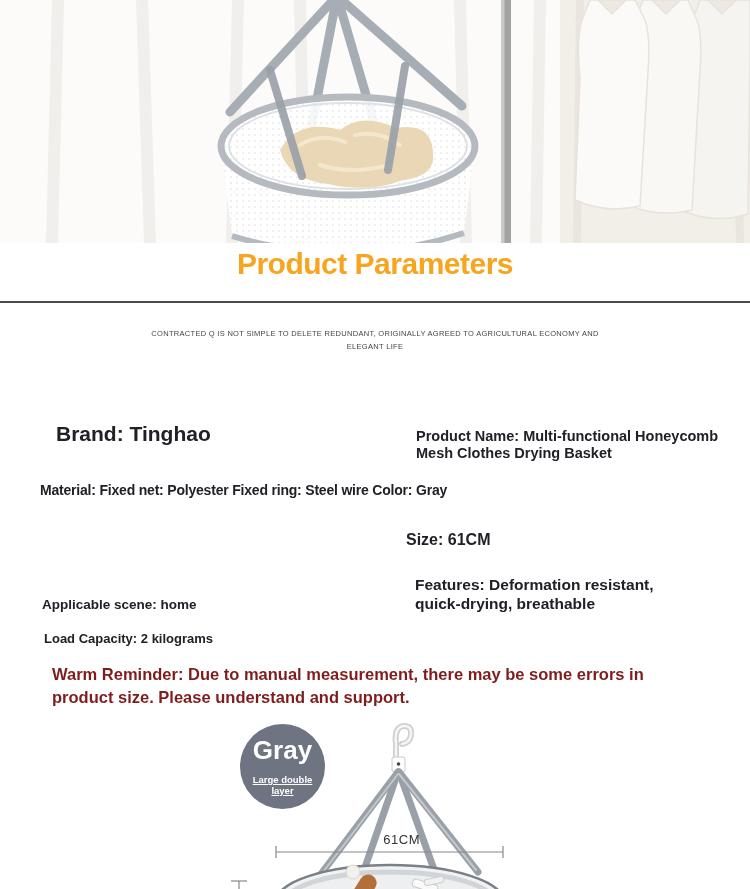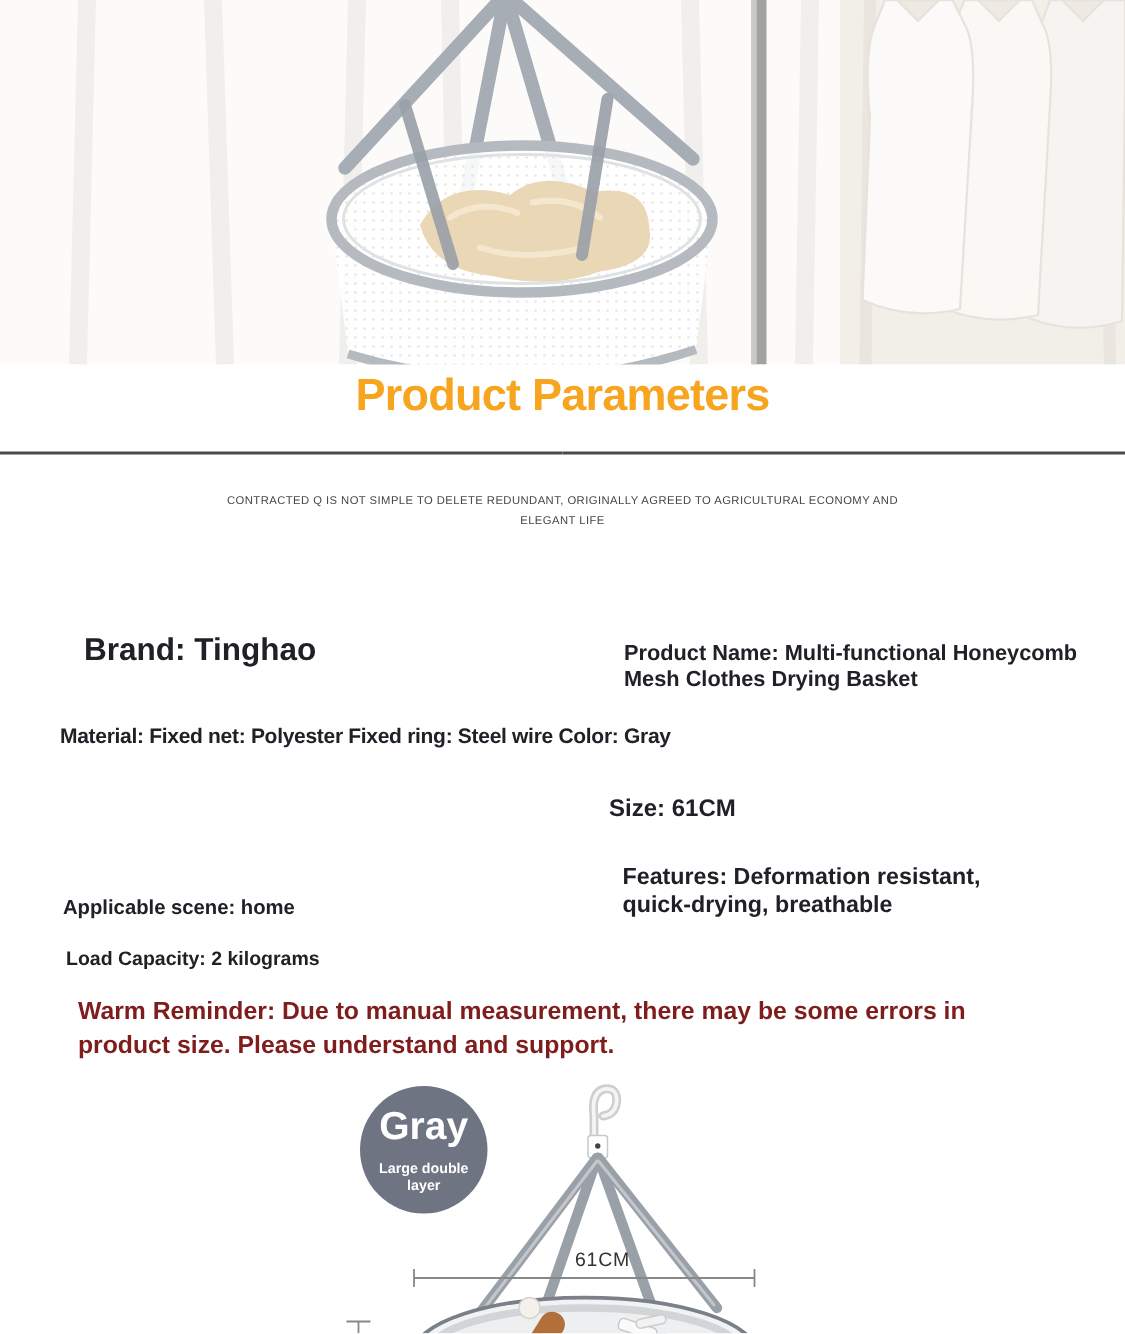--- a/index.html
+++ b/index.html
@@ -42,21 +42,21 @@
     left:52px;top:663px;width:680px;
     font-size:16.5px;font-weight:bold;line-height:23px;color:#7f1d1d;
   }
   
   .badge{
     left:240px;top:724px;width:85px;height:85px;border-radius:50%;
     background:#6e7482;color:#ffffff;display:flex;flex-direction:column;
     align-items:center;justify-content:center;text-align:center;
   }
   .badge-title{font-size:26px;font-weight:bold;line-height:26px;}
-  .badge-sub{font-size:9.5px;font-weight:bold;line-height:11px;margin-top:11px;}
+  .badge-sub{font-size:9.5px;font-weight:bold;line-height:11px;margin-top:11px;text-decoration:underline;}
   
   .diagram{left:200px;top:714px;width:350px;height:175px;}
   .dim-label{
     left:360px;top:832px;width:60px;text-align:right;
     font-size:13px;color:#333333;letter-spacing:0.5px;white-space:nowrap;
   }
 </style>
 </head>
 <body>
 

